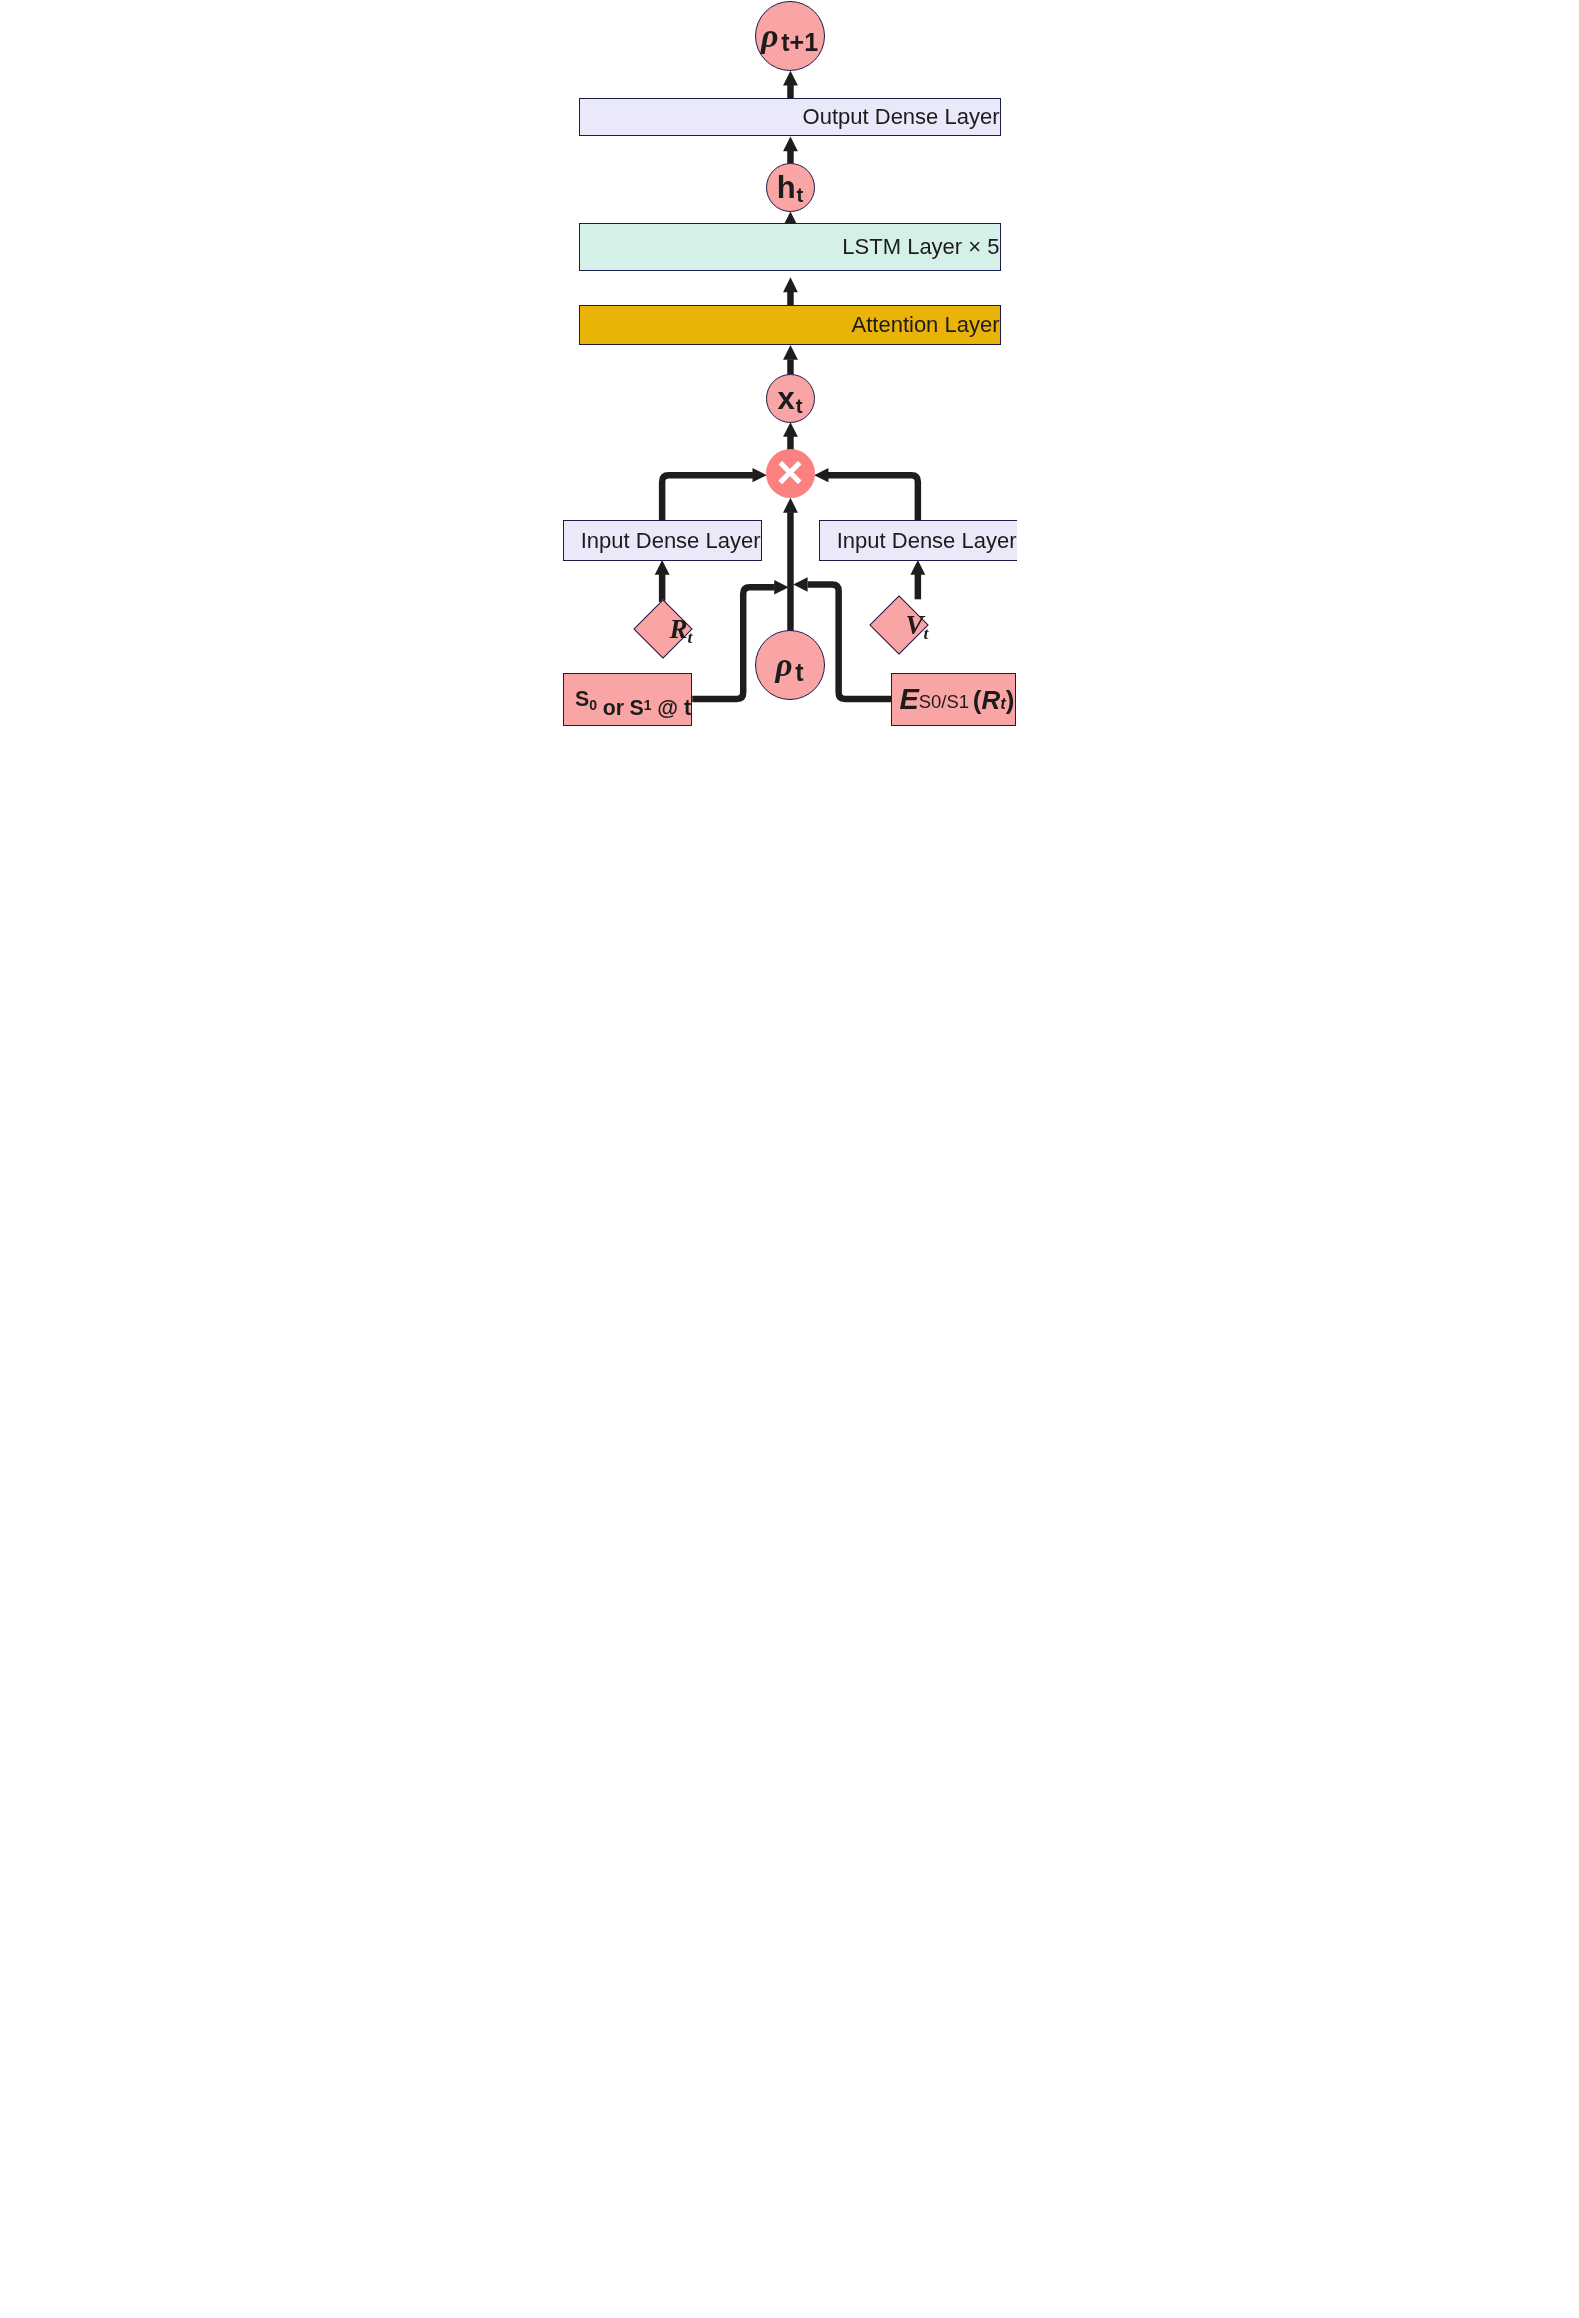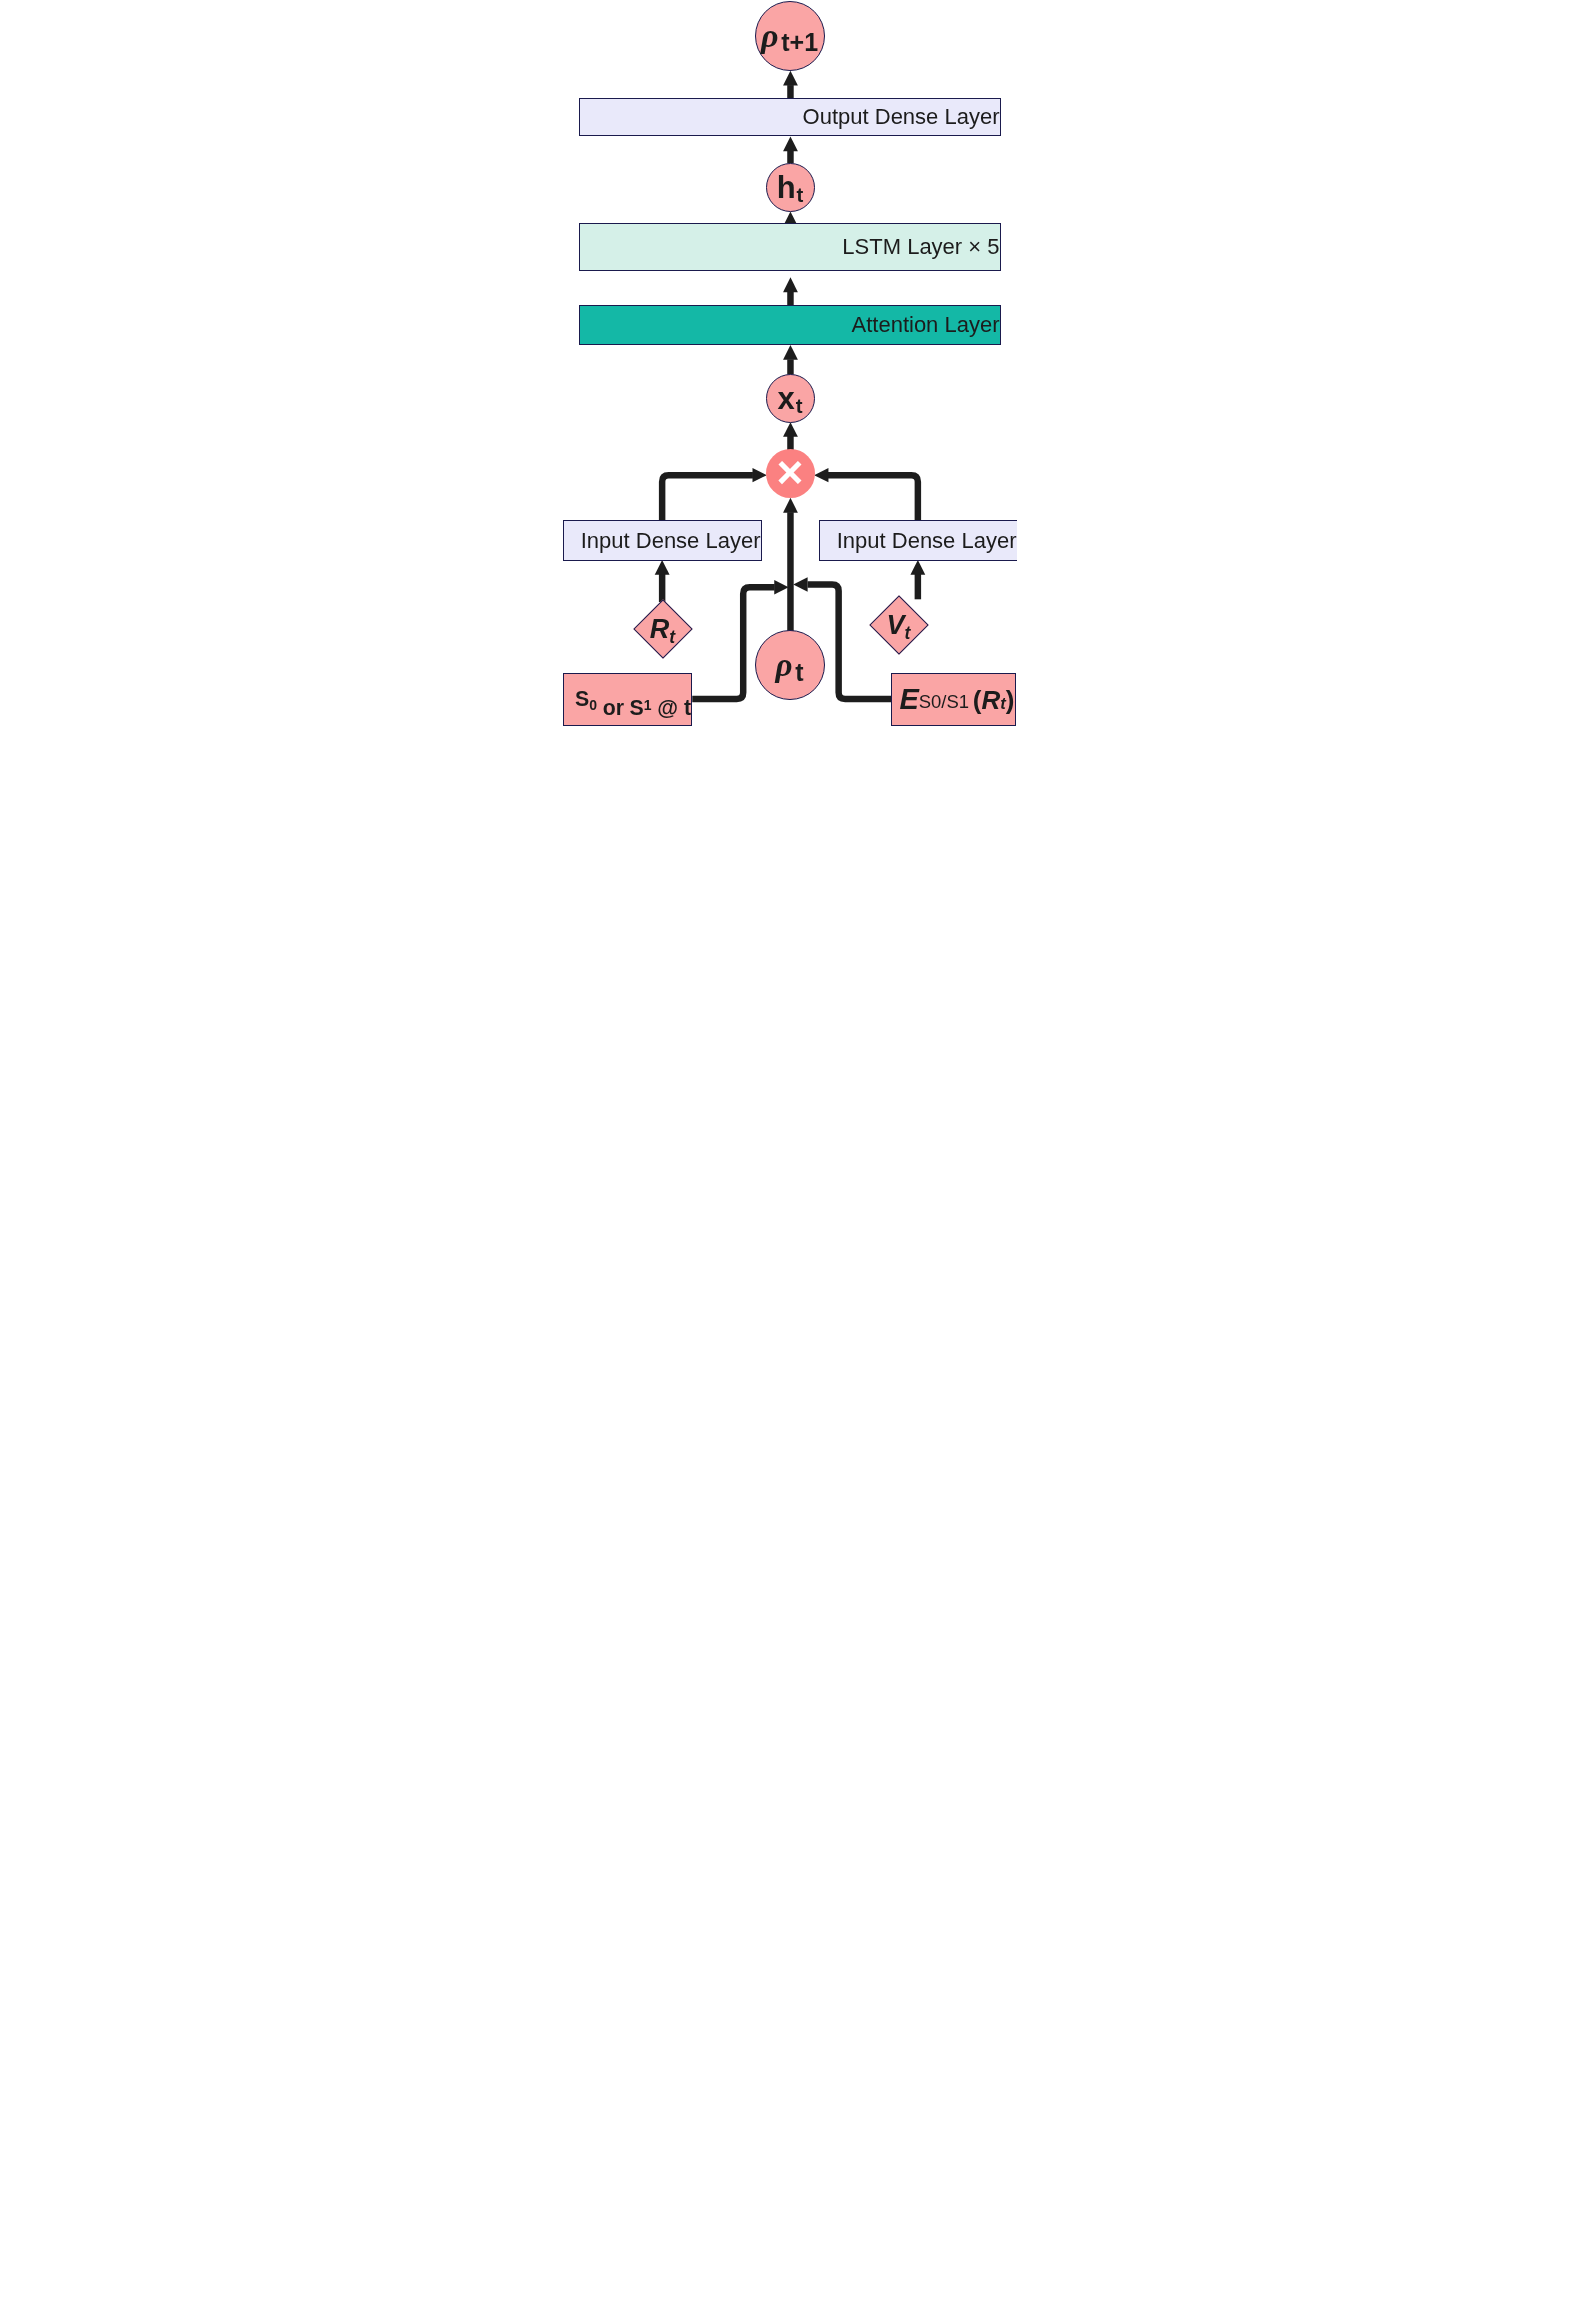--- a/index.html
+++ b/index.html
@@ -7,30 +7,30 @@
     position:relative;width:454px;height:727px;margin:0 auto;background:#ffffff;
     font-family:"Liberation Sans",sans-serif;color:#1c1c1c;overflow:hidden;
   }
   svg.connectors{position:absolute;left:0;top:0;width:454px;height:727px;}
   .box{
     position:absolute;box-sizing:border-box;border:1.2px solid #1a1a4d;
     display:flex;align-items:center;justify-content:flex-end;line-height:1;white-space:nowrap;
   }
   .layer-box{background:#e9e9fa;font-size:22px;}
   .lstm-box{background:#d5f0e8;}
-  .attn-box{background:#14b8a6;}
+  .attn-box{background:#eab308;}
   .salmon-box{background:#faa5a5;font-weight:700;font-size:21.3px;}
   .circle{
     position:absolute;box-sizing:border-box;border-radius:50%;
     background:#faa5a5;border:1.4px solid #1a1a4d;
     display:flex;align-items:center;justify-content:center;line-height:1;white-space:nowrap;
   }
   .mult-circle{background:#fb8181;border:none;}
   .mult-sign{font-size:46px;font-weight:700;color:#ffffff;line-height:1;margin-top:-3.7px;}
-  .diamond-wrap{position:absolute;display:flex;align-items:center;justify-content:center;}
+  .diamond-wrap{position:absolute;display:flex;align-items:center;justify-content:flex-end;font-family:Liberation Serif, serif;}
   .diamond-shape{
     position:absolute;left:50%;top:50%;width:42px;height:42px;margin:-21px 0 0 -21px;
     transform:rotate(45deg);background:#faa5a5;border:1.2px solid #1a1a4d;box-sizing:border-box;
   }
   .diamond-label{position:relative;line-height:1;white-space:nowrap;}
   
   .nl-main{font-weight:700;font-size:31px;}
   .nl-sub{font-weight:700;font-size:20.4px;position:relative;top:7.4px;margin-left:0.9px;}
   .rho{font-family:"Liberation Serif",serif;font-style:italic;font-weight:600;font-size:34px;}
   .rho-sub{font-weight:700;font-size:25px;position:relative;top:7.4px;margin-left:2.8px;}

